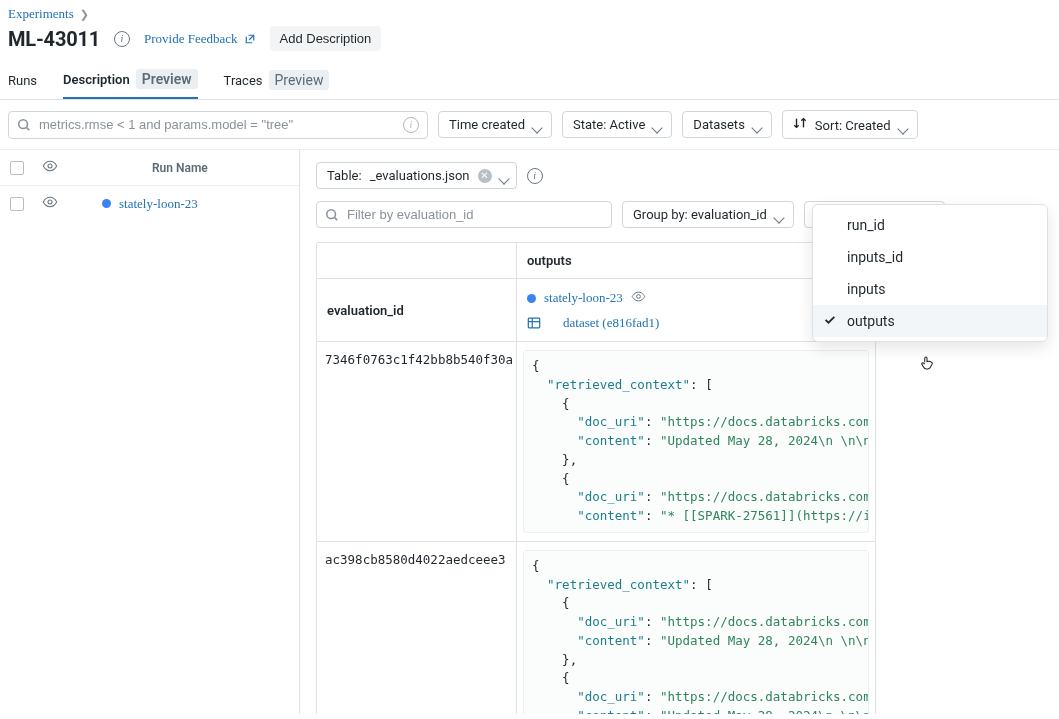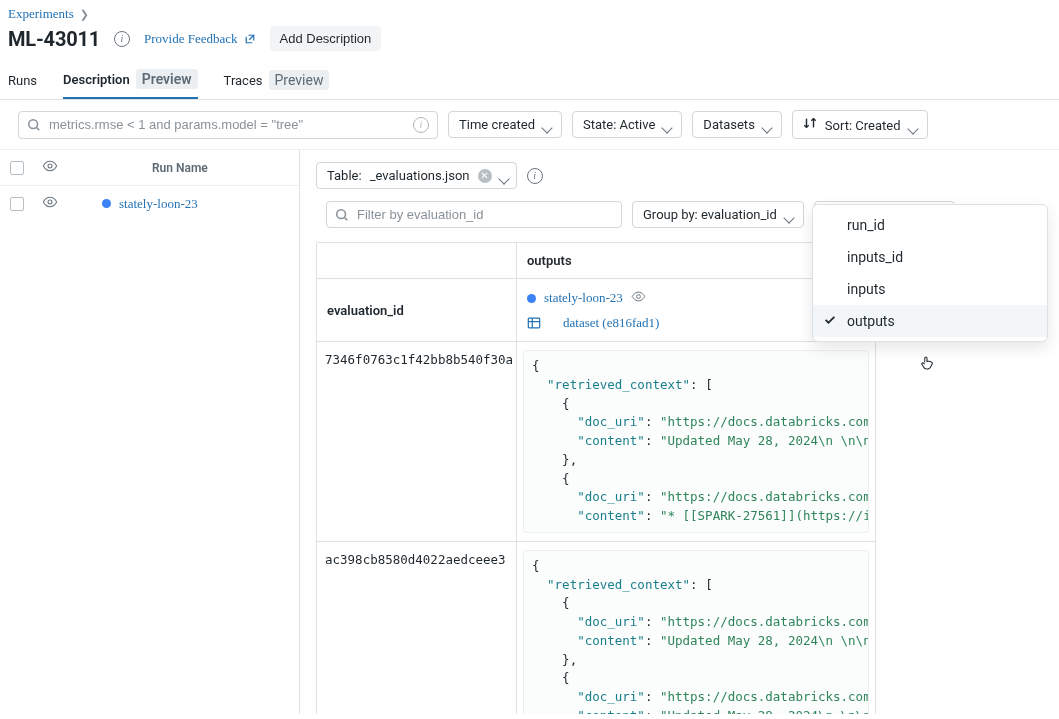--- a/index.html
+++ b/index.html
@@ -59,21 +59,20 @@
   .badge-preview {
     background:#eceff1; color:#5d6b76; font-size:14px; padding:2px 6px; border-radius:3px;
   }
   .toolbar {
     display:flex; gap:10px; padding:10px 8px; align-items:center; border-bottom:1px solid #eceff1;
   }
   .search-wrap {
     flex:0 0 420px; display:flex; align-items:center; gap:8px;
     border:1px solid #d0d6da; border-radius:4px; padding:5px 8px; color:#6b7680;
     background:#fff;
-    margin-left:10px;
   }
   .search-wrap input {
     border:none; outline:none; font-size:13px; flex:1; color:#1f272d; background:transparent;
   }
   .search-wrap input::placeholder { color:#8a9299; }
   .pill {
     border:1px solid #d0d6da; border-radius:4px; padding:5px 10px; font-size:13px;
     display:inline-flex; align-items:flex-end; gap:8px; background:#fff; cursor:pointer; white-space:nowrap;
   }
   .chev-down {

